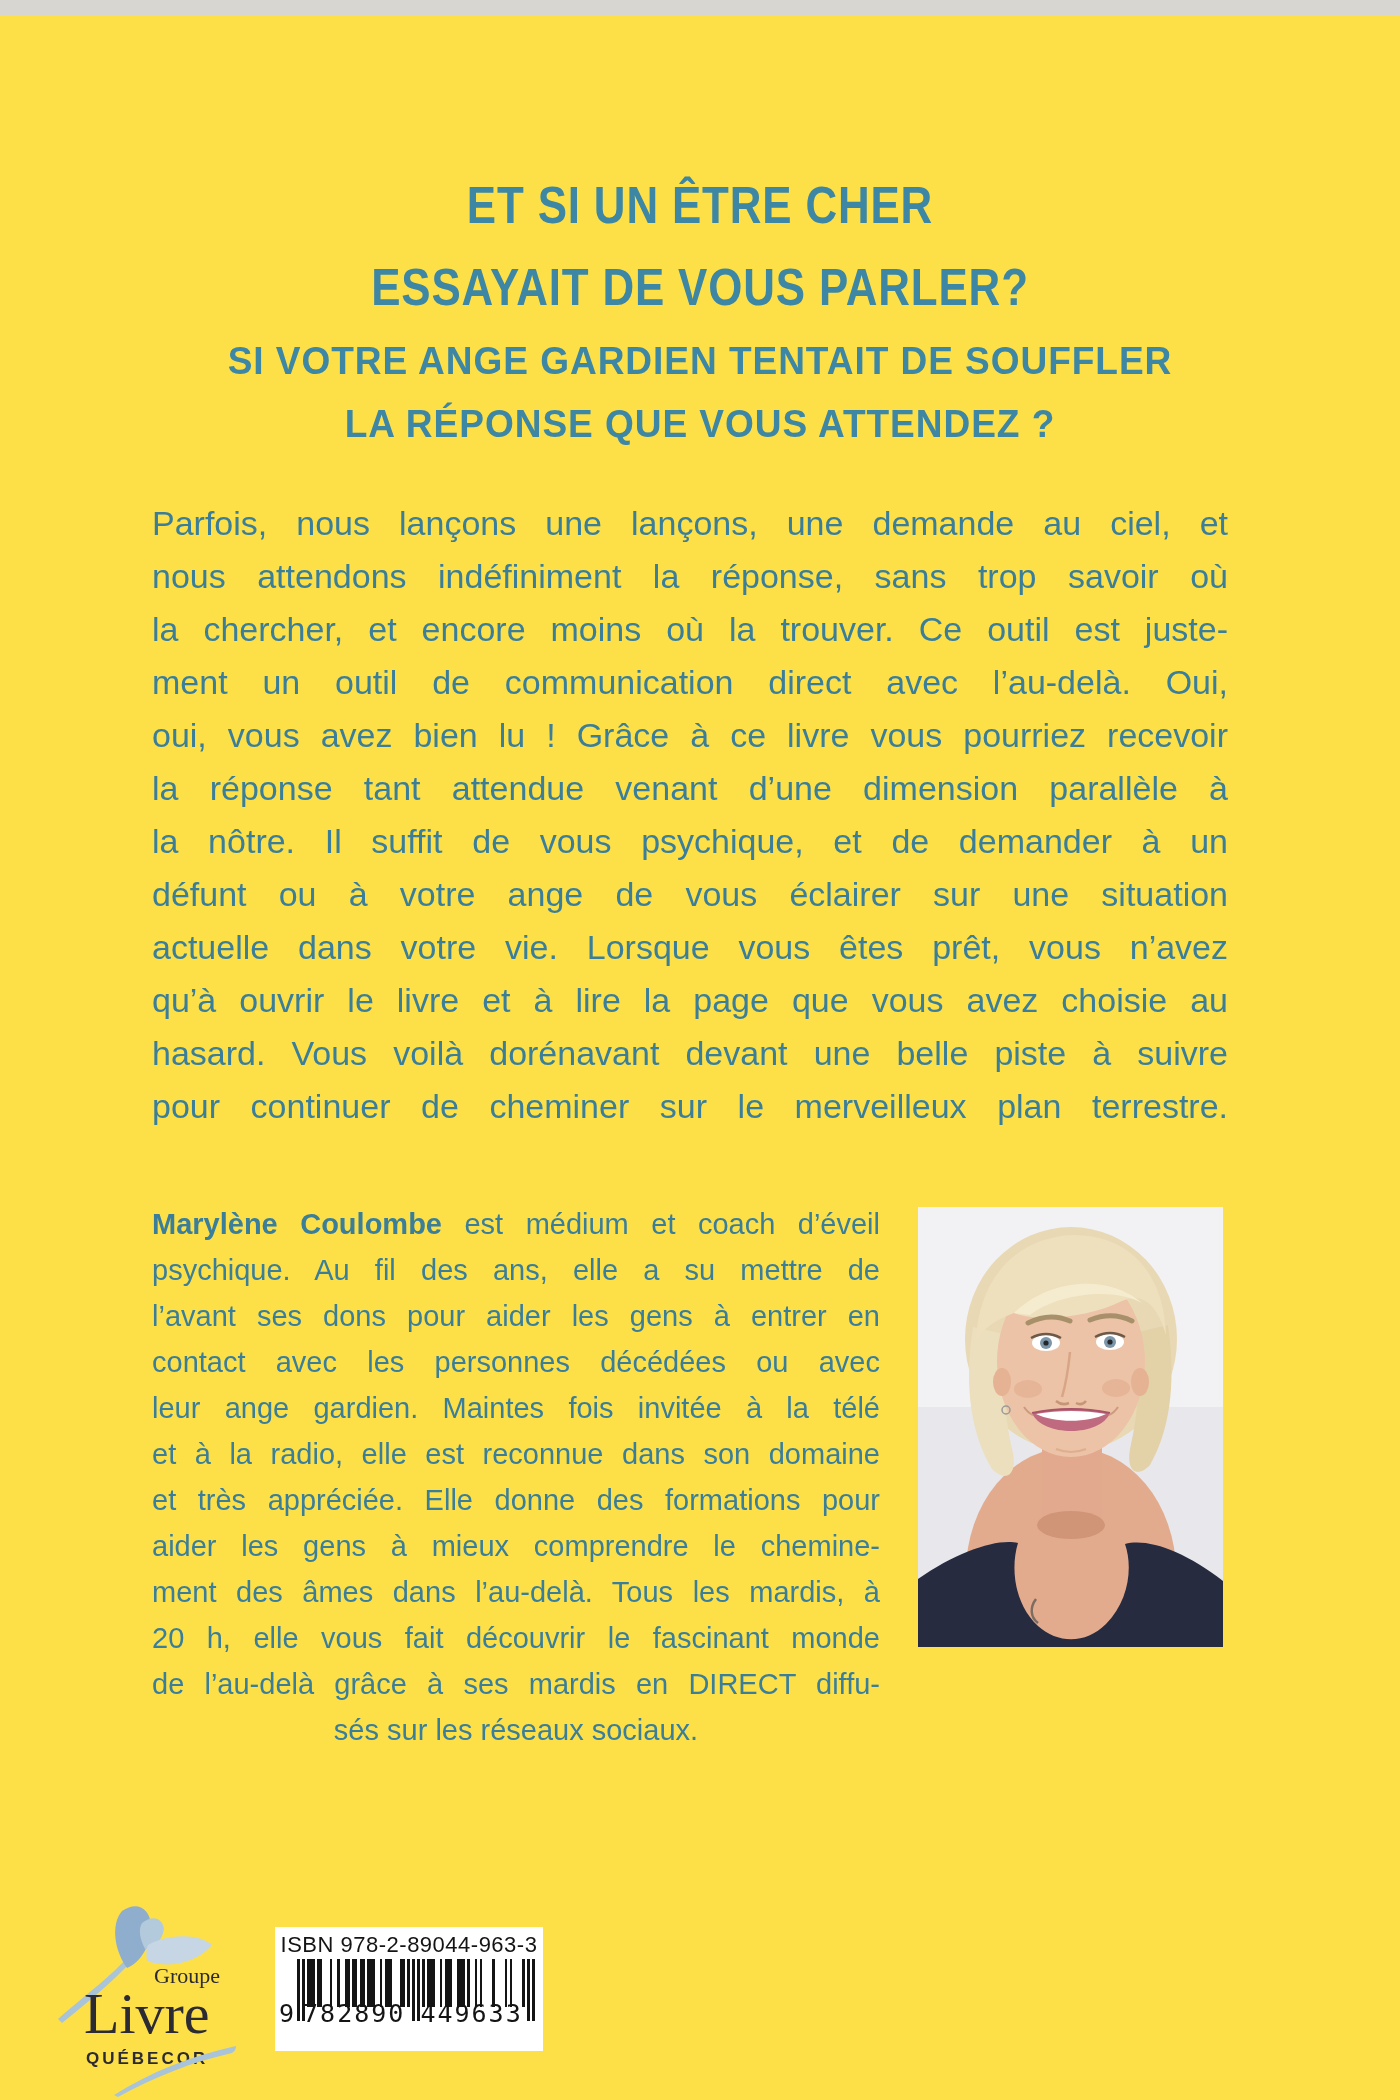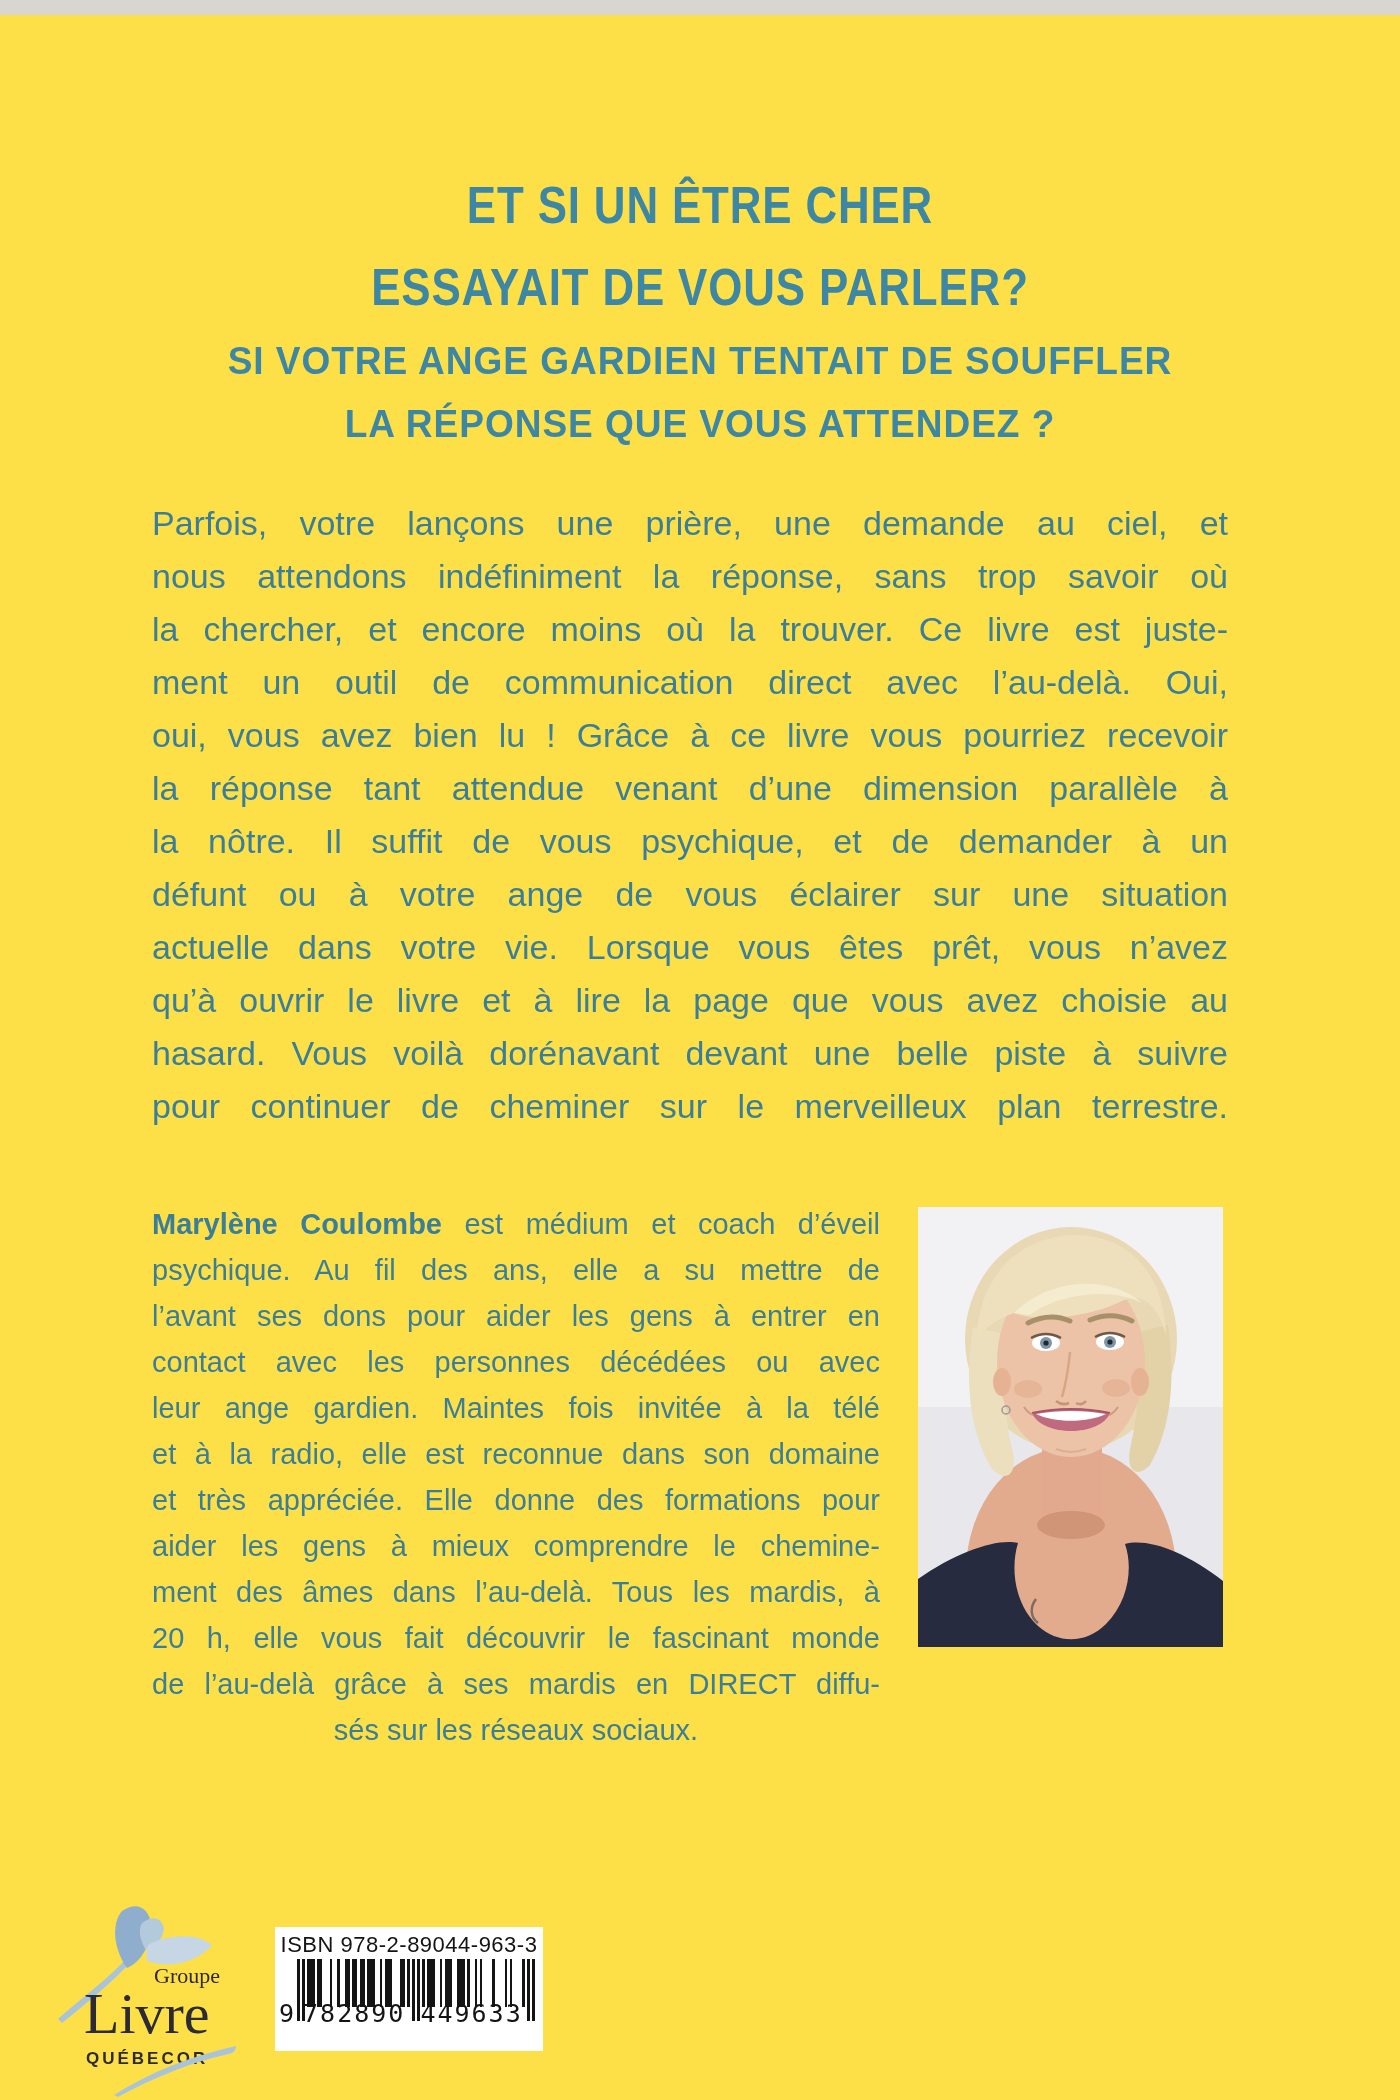--- a/index.html
+++ b/index.html
@@ -54,23 +54,23 @@
         <div class="h-large">ET SI UN ÊTRE CHER</div>
         <div class="h-large">ESSAYAIT DE VOUS PARLER?</div>
       </div>
     <div>
         <div class="h-small">SI VOTRE ANGE GARDIEN TENTAIT DE SOUFFLER</div>
         <div class="h-small">LA RÉPONSE QUE VOUS ATTENDEZ ?</div>
       </div>
   </div>
 
   <div class="synopsis">
-      <div class="jline">Parfois, votre lançons une prière, une demande au ciel, et</div>
+      <div class="jline">Parfois, nous lançons une lançons, une demande au ciel, et</div>
       <div class="jline">nous attendons indéfiniment la réponse, sans trop savoir où</div>
-      <div class="jline">la chercher, et encore moins où la trouver. Ce livre est juste-</div>
+      <div class="jline">la chercher, et encore moins où la trouver. Ce outil est juste-</div>
       <div class="jline">ment un outil de communication direct avec l’au-delà. Oui,</div>
       <div class="jline">oui, vous avez bien lu ! Grâce à ce livre vous pourriez recevoir</div>
       <div class="jline">la réponse tant attendue venant d’une dimension parallèle à</div>
       <div class="jline">la nôtre. Il suffit de vous psychique, et de demander à un</div>
       <div class="jline">défunt ou à votre ange de vous éclairer sur une situation</div>
       <div class="jline">actuelle dans votre vie. Lorsque vous êtes prêt, vous n’avez</div>
       <div class="jline">qu’à ouvrir le livre et à lire la page que vous avez choisie au</div>
       <div class="jline">hasard. Vous voilà dorénavant devant une belle piste à suivre</div>
       <div class="jline">pour continuer de cheminer sur le merveilleux plan terrestre.</div>
     </div>

